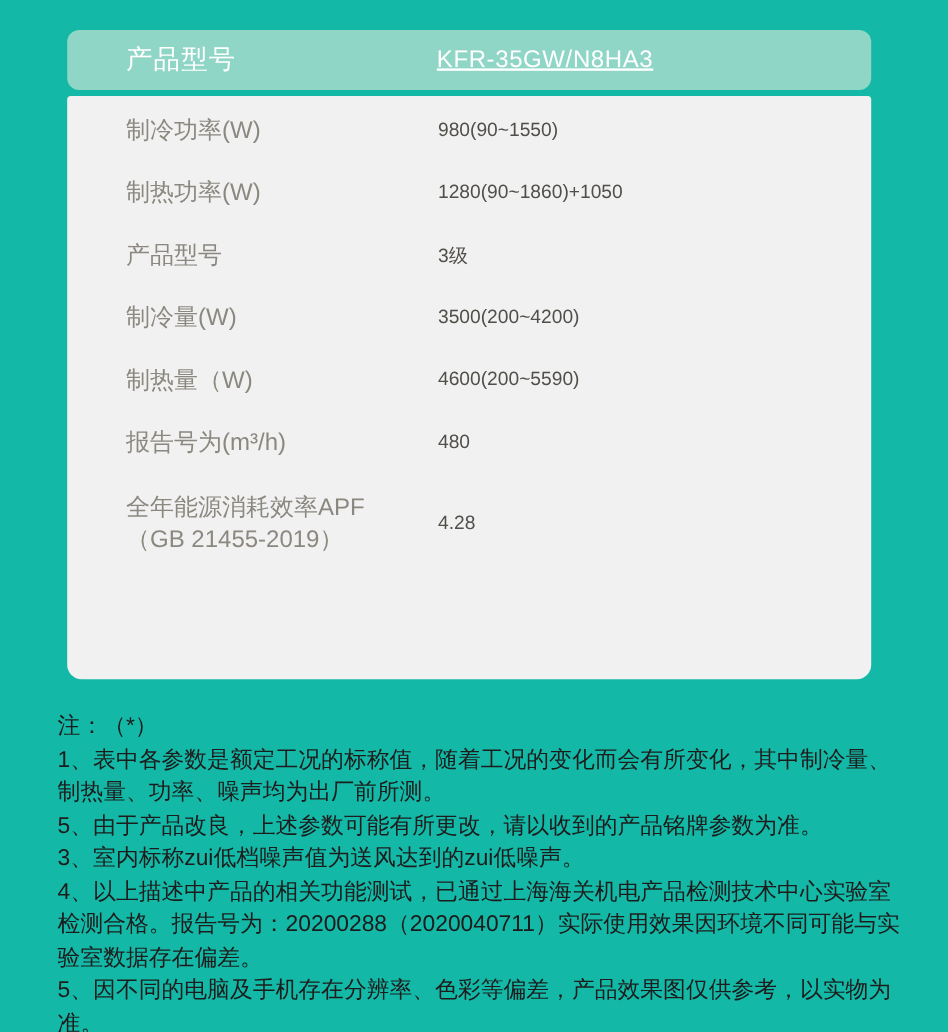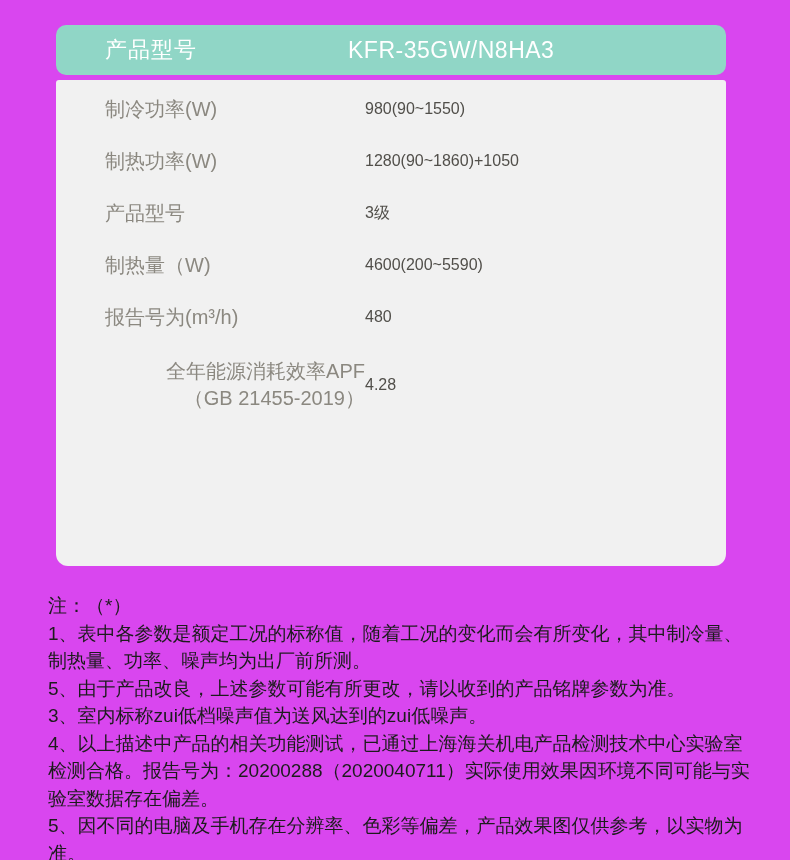--- a/index.html
+++ b/index.html
@@ -4,21 +4,21 @@
 <style>
   html, body { margin: 0; padding: 0; background: #ffffff; }
   body {
     font-family: "Liberation Sans", "DejaVu Sans", sans-serif;
     -webkit-font-smoothing: antialiased;
   }
   .page {
     position: relative;
     width: 790px;
     height: 860px;
-    background: #d946ef;
+    background: #14b8a6;
     overflow: hidden;
   }
   .spec-header {
     position: absolute;
     left: 56px;
     top: 25px;
     width: 670px;
     height: 50px;
     background: var(--accent, #90d6c6);
     border-radius: 10px;
@@ -27,43 +27,44 @@
   }
   .spec-header .hdr-label {
     position: absolute;
     left: 49px;
     color: var(--header-text, #ffffff);
     font-size: 22px;
     letter-spacing: 1px;
   }
   .spec-header .hdr-model {
     position: absolute;
-    left: 292px;
+    left: 308px;
     color: var(--header-text, #ffffff);
-    font-size: 23px;
+    font-size: 20px;
     letter-spacing: 0.5px;
+    text-decoration: underline;
   }
   .spec-panel {
     position: absolute;
     left: 56px;
     top: 80px;
     width: 670px;
     height: 486px;
     background: var(--panel, #f1f1f1);
     border-radius: 3px 3px 12px 12px;
     box-sizing: border-box;
     padding-top: 3px;
   }
   .spec-row {
     display: flex;
     align-items: center;
     height: 52px;
     padding-left: 49px;
   }
-  .spec-row.tall { height: 84px; text-align: right; }
+  .spec-row.tall { height: 84px; }
   .spec-label {
     width: 260px;
     flex: 0 0 260px;
     color: var(--label-text, #8b8880);
     font-size: 20px;
     line-height: 27px;
     white-space: pre-line;
   }
   .spec-value {
     color: var(--value-text, #514f4a);
@@ -97,20 +98,24 @@
     </div>
     <div class="spec-row">
       <span class="spec-label">制热功率(W)</span>
       <span class="spec-value">1280(90~1860)+1050</span>
     </div>
     <div class="spec-row">
       <span class="spec-label">产品型号</span>
       <span class="spec-value">3级</span>
     </div>
     <div class="spec-row">
+      <span class="spec-label">制冷量(W)</span>
+      <span class="spec-value">3500(200~4200)</span>
+    </div>
+    <div class="spec-row">
       <span class="spec-label">制热量（W)</span>
       <span class="spec-value">4600(200~5590)</span>
     </div>
     <div class="spec-row">
       <span class="spec-label">报告号为(m³/h)</span>
       <span class="spec-value">480</span>
     </div>
     <div class="spec-row tall">
       <span class="spec-label">全年能源消耗效率APF
 （GB 21455-2019）</span>

